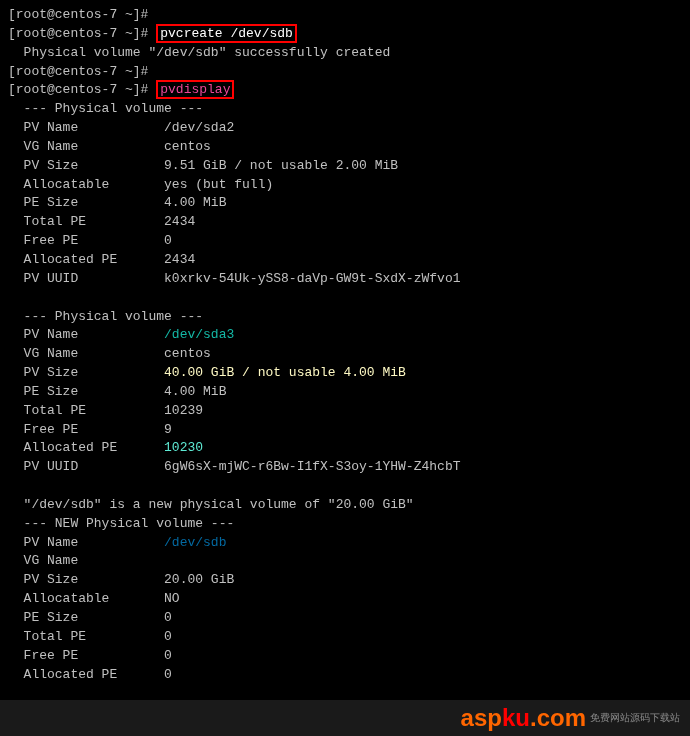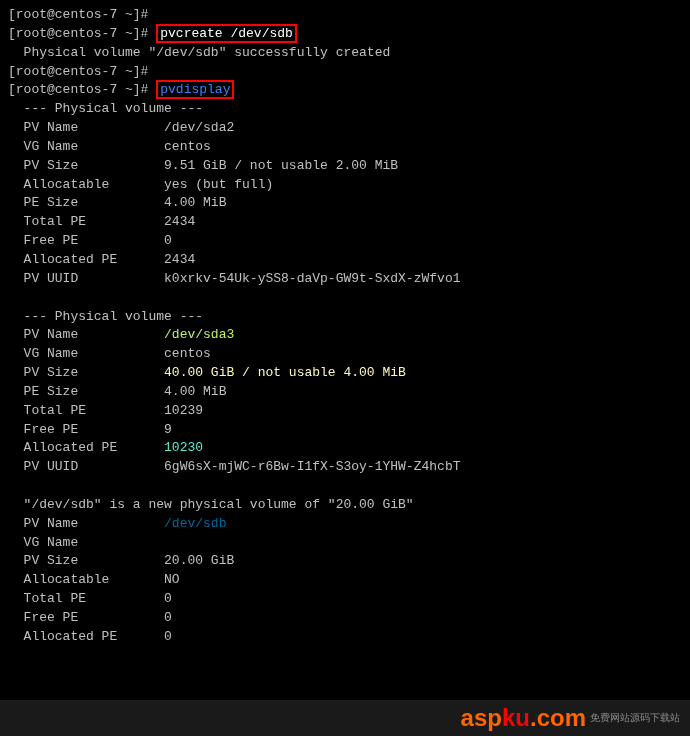--- a/index.html
+++ b/index.html
@@ -55,47 +55,49 @@
     }
   </style>
 </head>
 <body>
 
 <div class="terminal">
 <div class="line"><span style="color:#c0c0c0">[root@centos-7 ~]#</span></div>
     <div class="line"><span style="color:#c0c0c0">[root@centos-7 ~]# </span><span style="border:2px solid red;color:#ffffff;padding:0 2px">pvcreate /dev/sdb</span></div>
     <div class="line"><span style="color:#c0c0c0">  Physical volume "/dev/sdb" successfully created</span></div>
     <div class="line"><span style="color:#c0c0c0">[root@centos-7 ~]#</span></div>
-    <div class="line"><span style="color:#c0c0c0">[root@centos-7 ~]# </span><span style="border:2px solid red;color:#3b82f6;padding:0 2px">pvdisplay</span></div>
+    <div class="line"><span style="color:#c0c0c0">[root@centos-7 ~]# </span><span style="border:2px solid red;color:#ec4899;padding:0 2px">pvdisplay</span></div>
     <div class="line"><span style="color:#c0c0c0">  --- Physical volume ---</span></div>
     <div class="line"><span style="color:#c0c0c0">  PV Name           </span><span style="color:#c0c0c0">/dev/sda2</span></div>
     <div class="line"><span style="color:#c0c0c0">  VG Name           </span><span style="color:#c0c0c0">centos</span></div>
     <div class="line"><span style="color:#c0c0c0">  PV Size           </span><span style="color:#c0c0c0">9.51 GiB / not usable 2.00 MiB</span></div>
     <div class="line"><span style="color:#c0c0c0">  Allocatable       </span><span style="color:#c0c0c0">yes (but full)</span></div>
     <div class="line"><span style="color:#c0c0c0">  PE Size           </span><span style="color:#c0c0c0">4.00 MiB</span></div>
     <div class="line"><span style="color:#c0c0c0">  Total PE          </span><span style="color:#c0c0c0">2434</span></div>
     <div class="line"><span style="color:#c0c0c0">  Free PE           </span><span style="color:#c0c0c0">0</span></div>
     <div class="line"><span style="color:#c0c0c0">  Allocated PE      </span><span style="color:#c0c0c0">2434</span></div>
     <div class="line"><span style="color:#c0c0c0">  PV UUID           </span><span style="color:#c0c0c0">k0xrkv-54Uk-ySS8-daVp-GW9t-SxdX-zWfvo1</span></div>
     <div class="line">&nbsp;</div>
     <div class="line"><span style="color:#c0c0c0">  --- Physical volume ---</span></div>
-    <div class="line"><span style="color:#c0c0c0">  PV Name           </span><span style="color:#bef264">/dev/sda3</span></div>
+    <div class="line"><span style="color:#c0c0c0">  PV Name           </span><span style="color:#14b8a6">/dev/sda3</span></div>
     <div class="line"><span style="color:#c0c0c0">  VG Name           </span><span style="color:#c0c0c0">centos</span></div>
     <div class="line"><span style="color:#c0c0c0">  PV Size           </span><span style="color:#fef9c3">40.00 GiB / not usable 4.00 MiB</span></div>
     <div class="line"><span style="color:#c0c0c0">  PE Size           </span><span style="color:#c0c0c0">4.00 MiB</span></div>
     <div class="line"><span style="color:#c0c0c0">  Total PE          </span><span style="color:#c0c0c0">10239</span></div>
     <div class="line"><span style="color:#c0c0c0">  Free PE           </span><span style="color:#c0c0c0">9</span></div>
     <div class="line"><span style="color:#c0c0c0">  Allocated PE      </span><span style="color:#5eead4">10230</span></div>
     <div class="line"><span style="color:#c0c0c0">  PV UUID           </span><span style="color:#c0c0c0">6gW6sX-mjWC-r6Bw-I1fX-S3oy-1YHW-Z4hcbT</span></div>
     <div class="line">&nbsp;</div>
     <div class="line"><span style="color:#c0c0c0">  "/dev/sdb" is a new physical volume of "20.00 GiB"</span></div>
+    <div class="line"><span style="color:#c0c0c0">  --- NEW Physical volume ---</span></div>
     <div class="line"><span style="color:#c0c0c0">  PV Name           </span><span style="color:#0369a1">/dev/sdb</span></div>
     <div class="line"><span style="color:#c0c0c0">  VG Name           </span><span style="color:#c0c0c0"></span></div>
     <div class="line"><span style="color:#c0c0c0">  PV Size           </span><span style="color:#c0c0c0">20.00 GiB</span></div>
     <div class="line"><span style="color:#c0c0c0">  Allocatable       </span><span style="color:#c0c0c0">NO</span></div>
+    <div class="line"><span style="color:#c0c0c0">  PE Size           </span><span style="color:#c0c0c0">0</span></div>
     <div class="line"><span style="color:#c0c0c0">  Total PE          </span><span style="color:#c0c0c0">0</span></div>
     <div class="line"><span style="color:#c0c0c0">  Free PE           </span><span style="color:#c0c0c0">0</span></div>
     <div class="line"><span style="color:#c0c0c0">  Allocated PE      </span><span style="color:#c0c0c0">0</span></div>
   </div>
 
 <div class="bottom-bar">
   <span class="aspku-logo">
     <span class="aspku-asp">asp</span><span class="aspku-ku">ku</span><span class="aspku-dot">.</span><span class="aspku-com">com</span>
   </span>
   <span class="aspku-sub">免费网站源码下载站</span>

